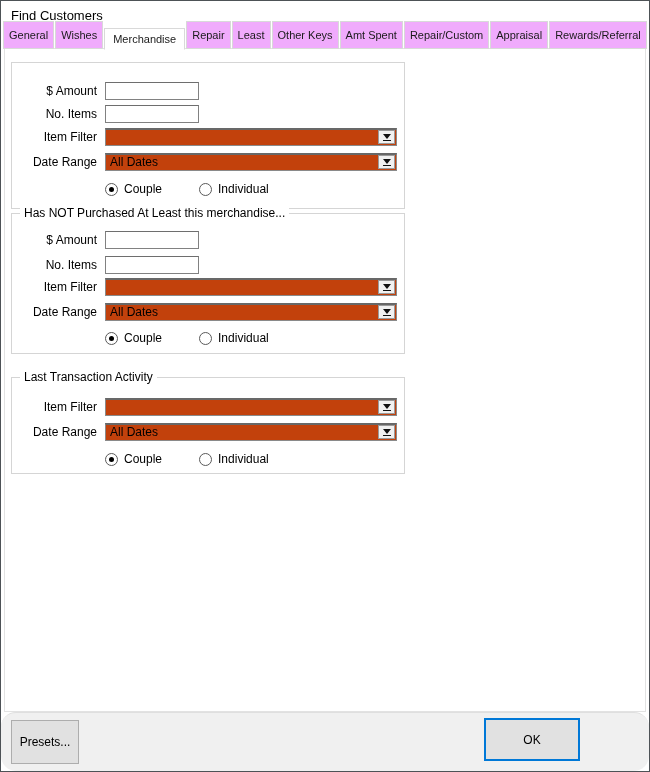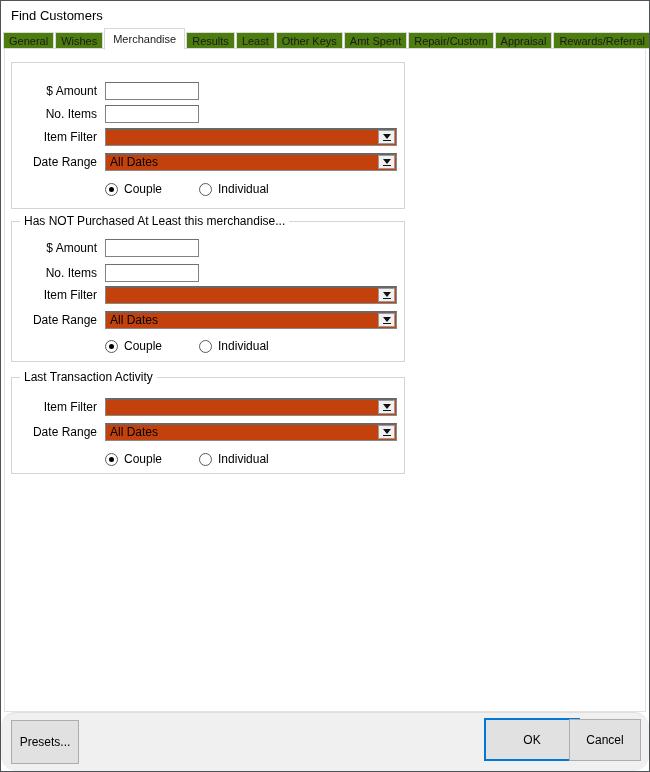--- a/index.html
+++ b/index.html
@@ -30,22 +30,22 @@
     position: absolute; left: 3px; right: 3px; top: 47px; bottom: 59px;
     background: #fff;
     border: 1px solid #e2e2e2;
   }
 
   .tabstrip {
     position: absolute; top: 27px; left: 2px; height: 21px;
     display: flex; align-items: flex-end; z-index: 3;
   }
   .tab {
-    height: 17px;
-    background: #4d7c0f;
+    height: 28px;
+    background: #f0abfc;
     border: 1px solid #d9d9d9;
     margin-right: 1px;
     padding: 0 5px;
     font-size: 11px; color: #1a1a1a;
     display: flex; align-items: center;
     white-space: nowrap;
     cursor: default;
   }
   .tab.selected {
     height: 22px;
@@ -56,21 +56,21 @@
   }
 
   
   .group {
     position: absolute; left: 10px; width: 394px;
     border: 1px solid #d5d5d5;
     background: #fff;
     z-index: 2;
   }
   #group1 { top: 61px;  height: 147px; }
-  #group2 { top: 220px; height: 141px; }
+  #group2 { top: 212px; height: 141px; }
   #group3 { top: 376px; height: 97px;  }
   .legend {
     position: absolute; top: -8px; left: 8px;
     background: #fff; padding: 0 4px;
     font-size: 12px; color: #000; white-space: nowrap;
   }
 
   .flabel {
     position: absolute; left: 0; width: 85px;
     text-align: right; font-size: 12px; color: #000;
@@ -156,21 +156,21 @@
   <div class="titlebar">
     <span class="title-text">Find Customers</span>
   </div>
 
   <div class="page"></div>
 
   <div class="tabstrip">
     <span class="tab">General</span>
     <span class="tab">Wishes</span>
     <span class="tab selected">Merchandise</span>
-    <span class="tab">Results</span>
+    <span class="tab">Repair</span>
     <span class="tab">Least</span>
     <span class="tab">Other Keys</span>
     <span class="tab">Amt Spent</span>
     <span class="tab">Repair/Custom</span>
     <span class="tab">Appraisal</span>
     <span class="tab">Rewards/Referral</span>
 
   </div>
 
   <div class="group" id="group1">
@@ -270,16 +270,15 @@
       <span class="radio-label">Couple</span>
       <span class="radio-gap"></span>
       <span class="radio"></span>
       <span class="radio-label">Individual</span>
     </div>
   </div>
 
   <div class="footer">
     <button class="btn btn-presets">Presets...</button>
     <button class="btn btn-ok">OK</button>
-    <button class="btn btn-cancel">Cancel</button>
   </div>
 
 </div>
 
 </body></html>

